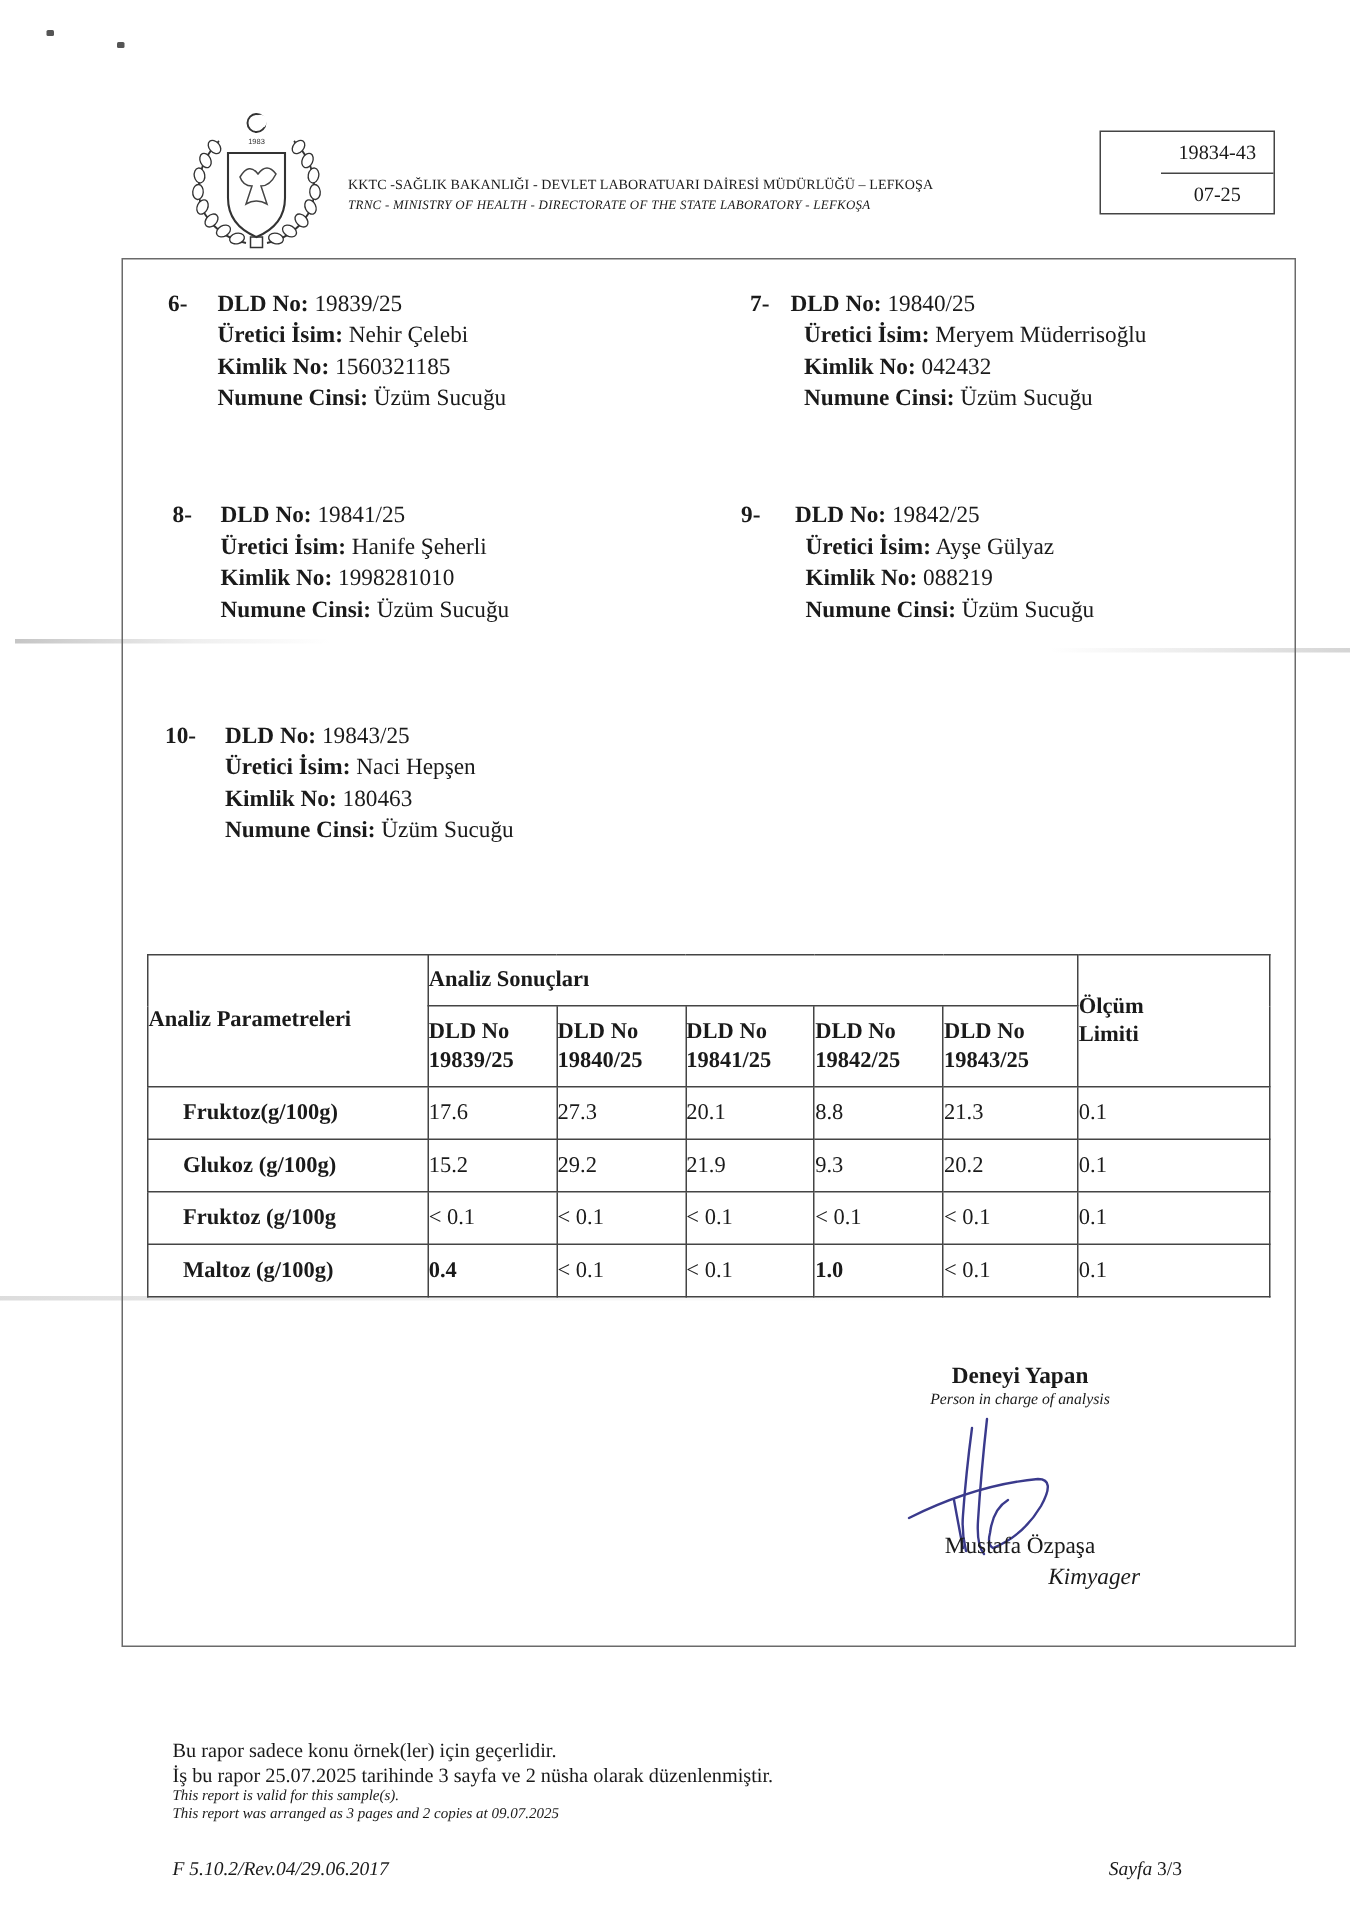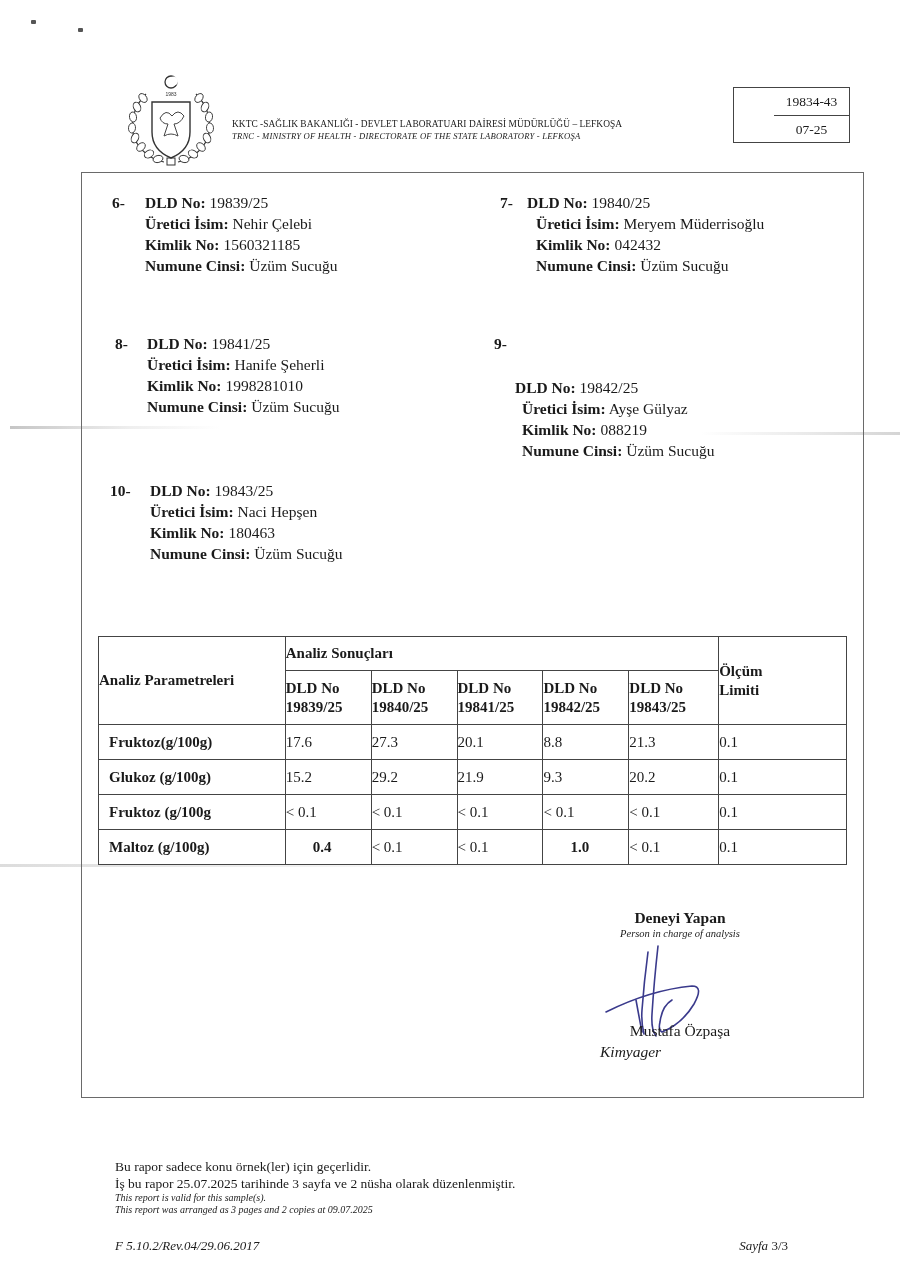--- a/index.html
+++ b/index.html
@@ -42,33 +42,33 @@
 
   
   table.results {
     position: absolute; left: 98px; top: 636px; width: 749px;
     border-collapse: collapse; font-size: 15px;
   }
   table.results td, table.results th {
     border: 1px solid #444; text-align: left; vertical-align: middle; padding: 0;
   }
   table.results th { font-weight: bold; line-height: 19px; }
-  table.results td.param { text-align: left; padding-left: 10px; font-weight: bold; }
+  table.results td.param { text-align: left; padding-left: 23px; font-weight: bold; }
   table.results tr.hdr1 { height: 34px; }
   table.results tr.hdr2 { height: 54px; }
   table.results tr.data { height: 35px; }
-  table.results td.bold { font-weight: bold; padding-left: 27px; }
+  table.results td.bold { font-weight: bold; }
 
   
   .sig-block { position: absolute; left: 590px; top: 908px; width: 180px; text-align: center; }
   .sig-title { font-weight: bold; font-size: 15.5px; line-height: 20px; }
   .sig-sub { font-style: italic; font-size: 10.5px; line-height: 12px; }
   .sig-svg { position: absolute; left: 600px; top: 942px; width: 110px; height: 100px; }
   .sig-name { position: absolute; left: 600px; top: 1021px; width: 160px; text-align: center; font-size: 15.5px; line-height: 20px; }
-  .sig-role { position: absolute; left: 600px; top: 1042px; width: 160px; text-align: left; font-size: 15.5px; font-style: italic; line-height: 20px; }
+  .sig-role { position: absolute; left: 600px; top: 1042px; width: 160px; text-align: right; font-size: 15.5px; font-style: italic; line-height: 20px; }
 
   
   .footer { position: absolute; left: 115px; top: 1158px; }
   .footer .tr { font-size: 13.5px; line-height: 17px; }
   .footer .en { font-size: 10px; font-style: italic; line-height: 12px; }
   .form-code { position: absolute; left: 115px; top: 1238px; font-size: 13px; font-style: italic; }
   .page-no { position: absolute; right: 114px; top: 1238px; font-size: 13px; }
   .page-no .lbl { font-style: italic; }
 </style>
 </head>
@@ -150,21 +150,21 @@
   <div class="lines" style="left:32px;">
     <div><b>DLD No:</b> <span>19841/25</span></div>
     <div><b>Üretici İsim:</b> <span>Hanife Şeherli</span></div>
     <div><b>Kimlik No:</b> <span>1998281010</span></div>
     <div><b>Numune Cinsi:</b> <span>Üzüm Sucuğu</span></div>
   </div>
 </div>
 
 <div class="sample" style="left:494px;top:333px;">
   <span class="num">9-</span>
-  <div class="lines" style="left:21px;margin-top:44px;">
+  <div class="lines" style="left:36px;">
     <div><b>DLD No:</b> <span>19842/25</span></div>
     <div style="padding-left:7px;"><b>Üretici İsim:</b> <span>Ayşe Gülyaz</span></div>
     <div style="padding-left:7px;"><b>Kimlik No:</b> <span>088219</span></div>
     <div style="padding-left:7px;"><b>Numune Cinsi:</b> <span>Üzüm Sucuğu</span></div>
   </div>
 </div>
 
 <div class="sample" style="left:110px;top:480px;">
   <span class="num">10-</span>
   <div class="lines" style="left:40px;">

